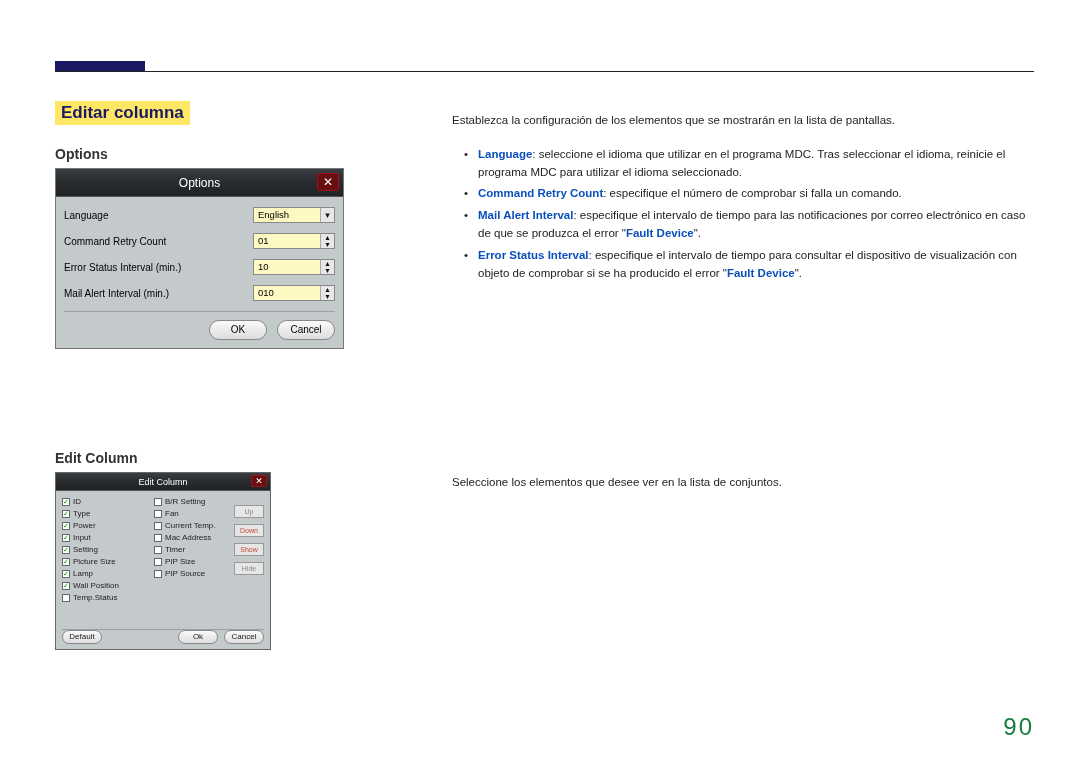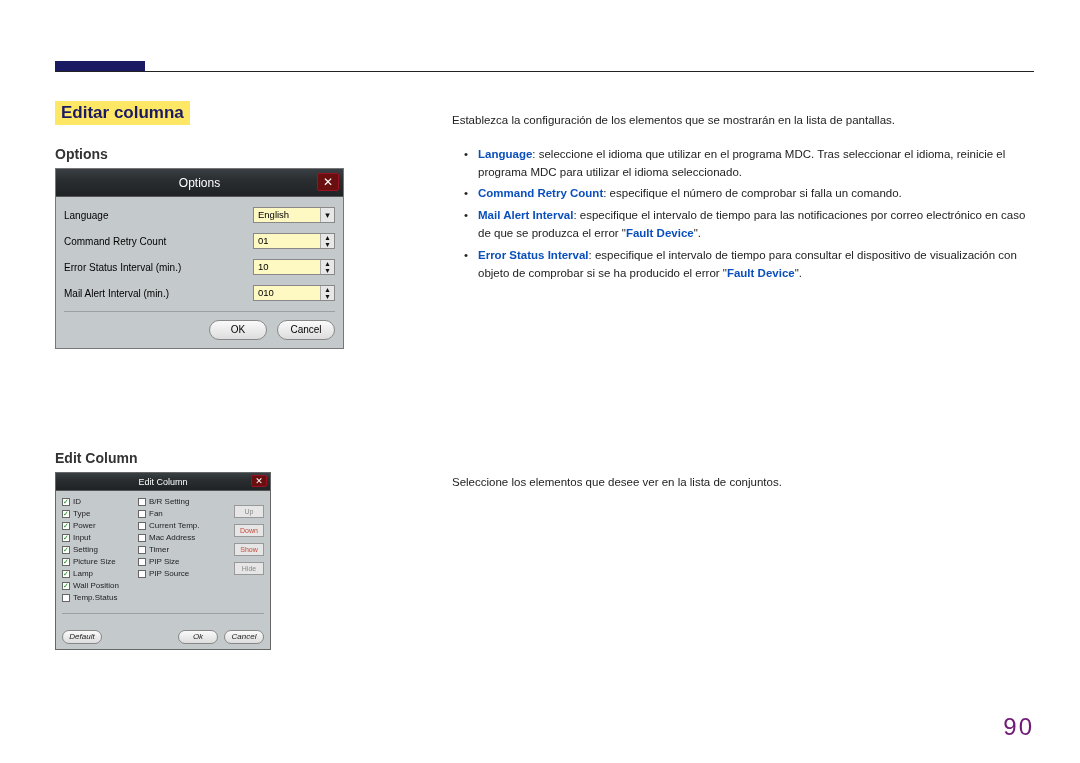--- a/index.html
+++ b/index.html
@@ -147,21 +147,21 @@
   .editcol-dialog .dlg-titlebar { height: 18px; font-size: 9px; }
   .editcol-dialog .dlg-titlebar .close { width: 16px; height: 12px; font-size: 9px; line-height: 11px; top: 2px; right: 3px; }
   .editcol-body {
     background: #c4c9cc;
     padding: 6px 6px 4px 6px;
     position: relative;
     height: 158px;
   }
   .ec-cols {
     display: flex;
-    gap: 6px;
+    gap: 22px;
   }
   .ec-col { width: 70px; }
   .ec-item {
     display: flex; align-items: center; gap: 3px;
     margin-bottom: 3px;
     white-space: nowrap;
   }
   .ec-check {
     width: 8px; height: 8px;
     border: 1px solid #666;
@@ -178,32 +178,31 @@
     border: 1px solid #999;
     background: #e6e6e6;
     font-size: 7px; text-align: center; line-height: 11px;
     color: #888;
   }
   .ec-sidebtns .sbtn.en { color: #c24a3a; }
   .ec-bottom {
     position: absolute; left: 6px; right: 6px; bottom: 5px;
     display: flex; align-items: flex-end;
     border-top: 1px solid #9aa0a3;
-    padding-top: 16px;
-    font-style: italic;
+    padding-top: 0;
   }
   .ec-bottom .btn { width: 40px; height: 14px; font-size: 8px; line-height: 12px; }
   .ec-bottom .spacer { flex: 1; }
   .ec-bottom .btn + .btn { margin-left: 6px; }
 
   .page-num {
     position: absolute;
     right: 46px; bottom: 22px;
     font-size: 24px;
-    color: #701a75;
+    color: #15803d;
     letter-spacing: 2px;
   }
 </style>
 </head>
 <body>
 
 <div class="top-accent"></div>
 <div class="top-rule"></div>
 
 <div class="section-title">Editar columna</div>

